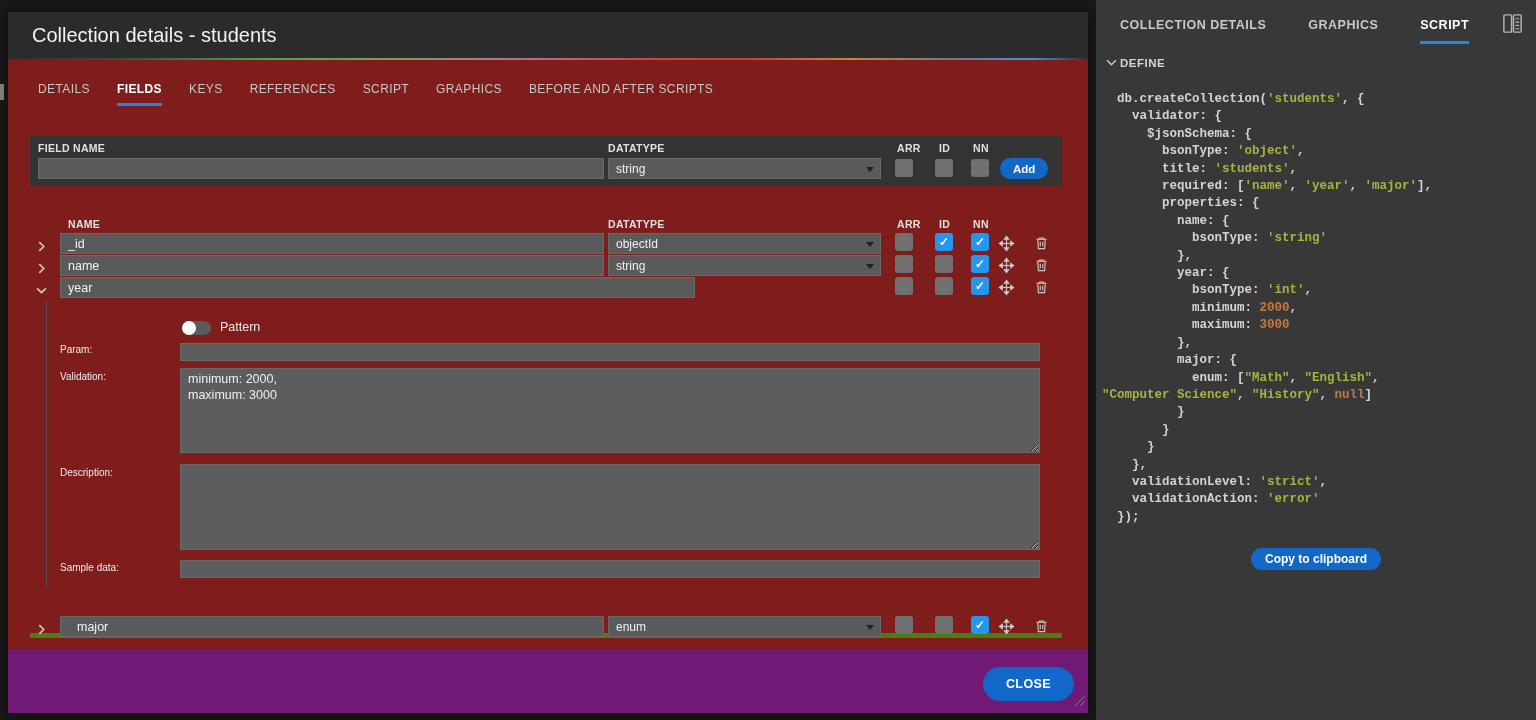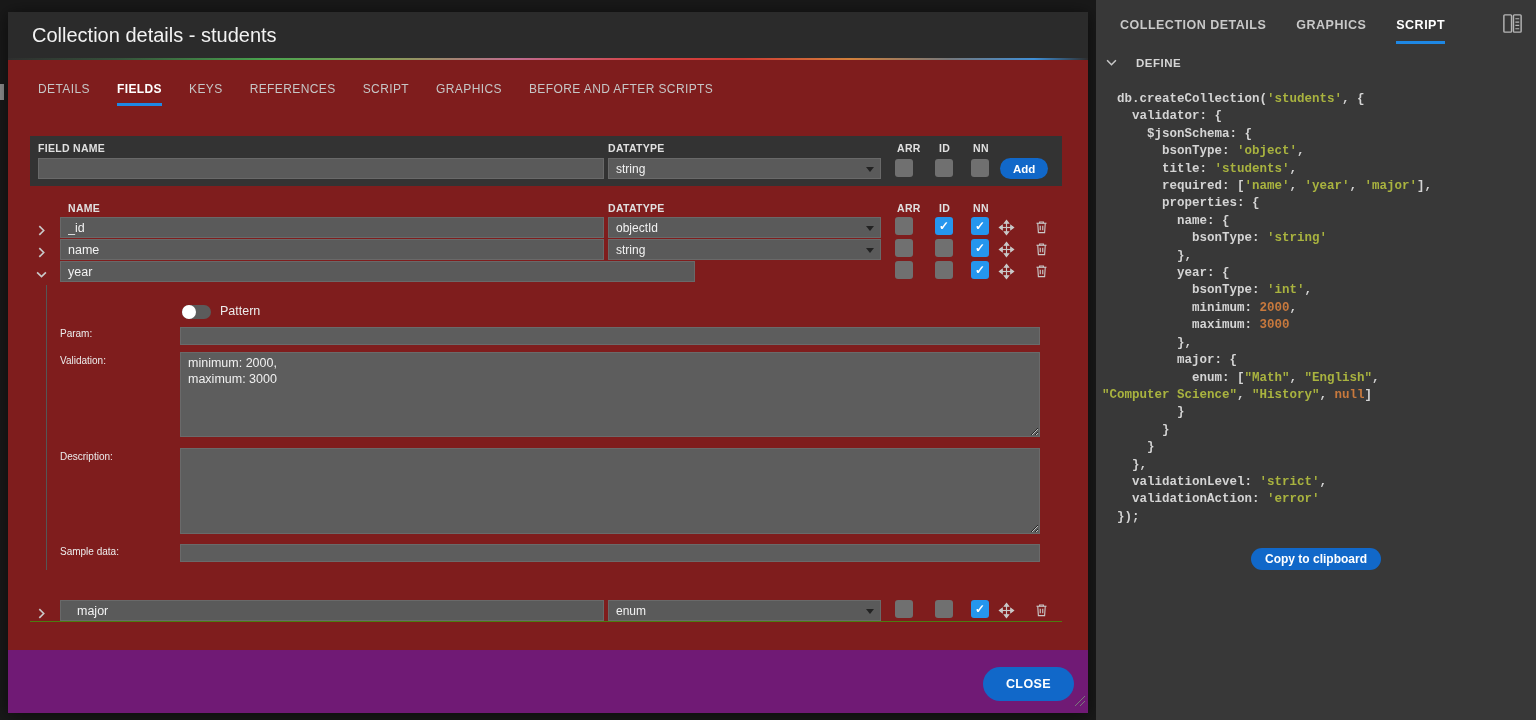--- a/index.html
+++ b/index.html
@@ -34,47 +34,47 @@
             font-size:12px; display:flex; align-items:center; padding:0 7px; }
   .select .arrow { position:absolute; right:6px; top:8px; width:0; height:0;
                    border-left:4px solid transparent; border-right:4px solid transparent; border-top:5px solid #222; }
   .cb { position:absolute; width:18px; height:18px; border-radius:3px; background:#707070; }
   .cb.checked { background:#2596ee; }
   .cb.checked::after { content:"\2713"; display:block; color:#fff; font-size:12px; font-weight:bold;
                        text-align:center; line-height:18px; }
   .pill { border:none; background:#1168c9; color:#fff; font-family:"Liberation Sans",sans-serif; font-weight:bold; cursor:pointer; }
   .btn-add { position:absolute; left:970px; top:22px; height:21px; padding:0 13px; border-radius:11px; font-size:11.5px; }
 
-  .rows { position:absolute; left:22px; top:140px; width:1032px; height:422px; border-bottom:1px solid #4d7c0f; }
+  .rows { position:absolute; left:22px; top:156px; width:1032px; height:422px; border-bottom:5px solid #4d7c0f; }
   .frow { position:absolute; left:0; width:100%; height:21px; }
   .chev { position:absolute; left:6px; top:5px; width:12px; height:12px; }
   .ic { position:absolute; top:2px; width:18px; height:18px; }
 
   .detail { position:absolute; left:0; top:85px; width:100%; height:285px; }
   .indent { position:absolute; left:16px; top:0; width:1px; height:285px; background:#555; }
   .toggle { position:absolute; left:152px; top:20px; width:29px; height:14px; border-radius:7px; background:#5b5b5b; }
   .toggle .knob { position:absolute; left:0; top:0; width:14px; height:14px; border-radius:50%; background:#fff; }
   .dlbl { position:absolute; left:30px; font-size:10px; color:#ececec; }
   .pat-lbl { position:absolute; left:190px; top:19px; font-size:12.5px; color:#ececec; }
   .dinput, .dta { position:absolute; left:150px; width:860px; background:#5d5d5d; border:1px solid #6a6a6a;
                   color:#f0f0f0; font-family:"Liberation Sans",sans-serif; font-size:12.5px; padding:2px 7px; outline:none; }
   .dta { resize:vertical; line-height:16px; }
 
   .btn-close { position:absolute; right:14px; top:17px; height:34px; padding:0 23px; border-radius:17px;
                font-size:12.5px; letter-spacing:.4px; }
   .resize-handle { position:absolute; right:2px; bottom:2px; }
 
   
   .side { position:absolute; left:1096px; top:0; width:440px; height:720px; background:#383838; }
-  .side-tabs { display:flex; gap:30px; padding:18px 0 0 24px; position:relative; }
+  .side-tabs { display:flex; gap:42px; padding:18px 0 0 24px; position:relative; }
   .stab { font-size:12.5px; font-weight:bold; color:#c9c9c9; letter-spacing:.5px; padding-bottom:9px;
           border-bottom:3px solid transparent; white-space:nowrap; }
   .stab.active { color:#fff; border-color:#1e88e5; }
   .panel-icon { position:absolute; right:12px; top:12px; }
-  .define-row { display:flex; align-items:flex-start; gap:19px; padding:13px 0 0 10px;
+  .define-row { display:flex; align-items:flex-start; gap:3px; padding:13px 0 0 10px;
                 color:#d6d6d6; font-size:11.5px; font-weight:bold; letter-spacing:.5px; }
   .code { margin:0; padding:22px 4px 0 6px; font-family:"Liberation Mono",monospace; font-weight:bold;
           font-size:12.5px; line-height:17.4px; color:#d4d4d4; white-space:pre; }
   .t-s { color:#a9b33f; }
   .t-n { color:#c8793d; }
   .copy-wrap { text-align:center; margin-top:22px; }
   .btn-copy { height:22px; padding:0 14px; border-radius:11px; font-size:12px; }
 </style>
 </head>
 <body>

